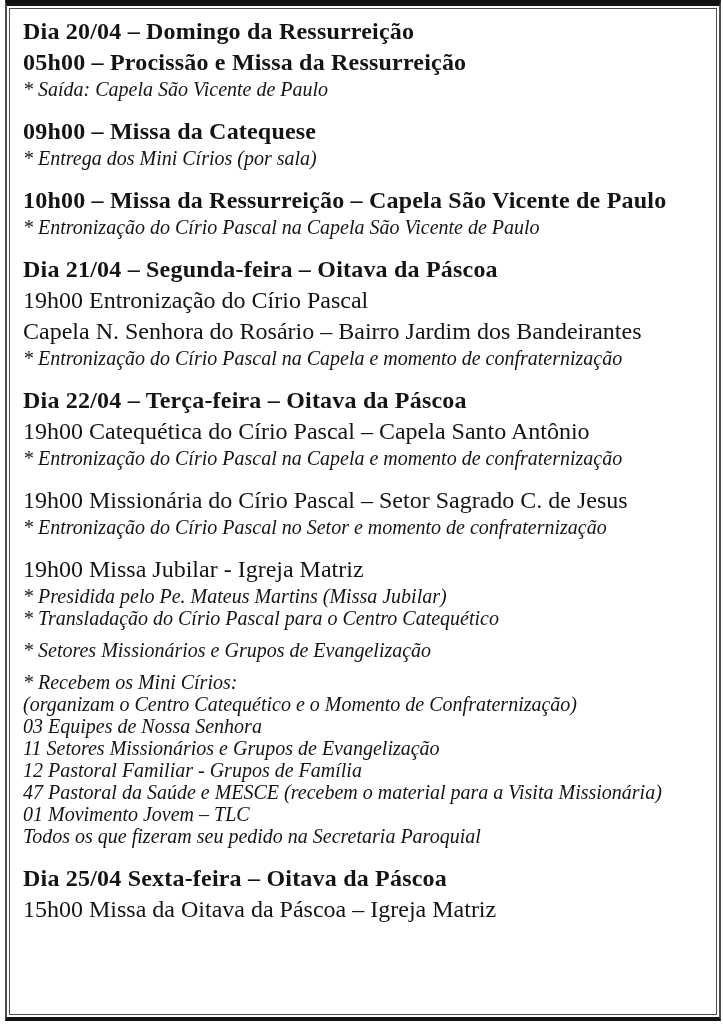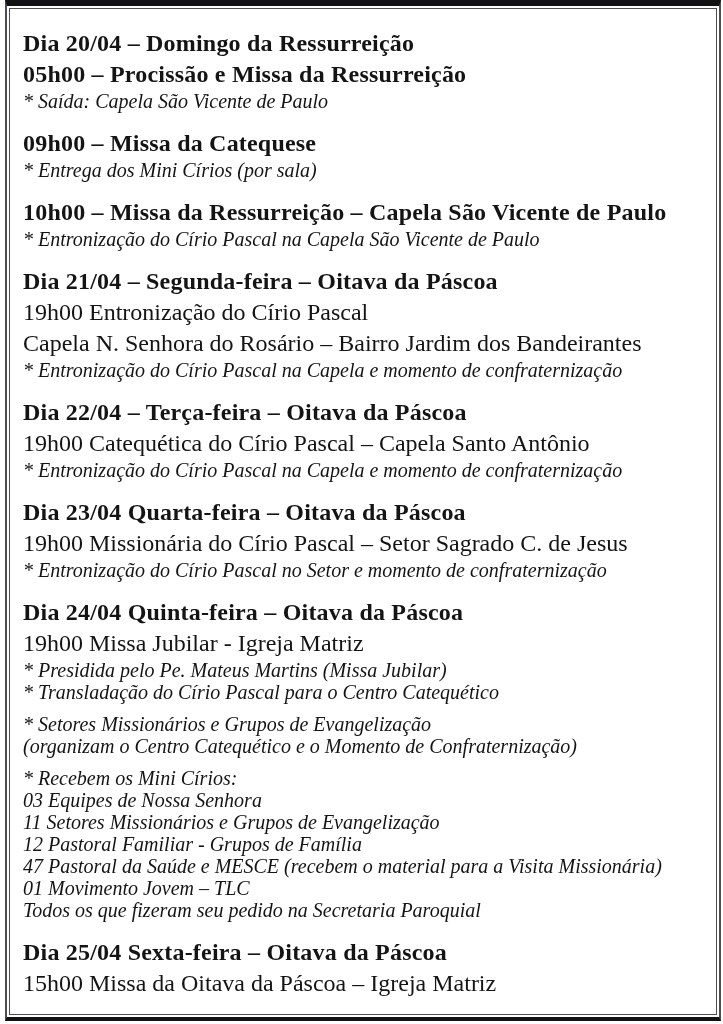--- a/index.html
+++ b/index.html
@@ -30,21 +30,21 @@
   .frame-inner {
     box-sizing: border-box;
     width: 100%;
     height: 100%;
     border: 1px solid var(--border-soft, #4d4d55);
     padding: 7px 10px 0 13px;
     overflow: hidden;
     font-family: "Liberation Serif", "DejaVu Serif", serif;
     color: var(--text-color, #141414);
   }
-  .section { margin: 12px 0 16px 0; }
+  .section { margin: 0 0 16px 0; }
   .section:last-child { margin-bottom: 0; }
   .line {
     margin: 0;
     white-space: nowrap;
   }
   .line.bold {
     font-weight: bold;
     font-size: 24px;
     line-height: 31px;
     letter-spacing: 0.2px;
@@ -86,32 +86,30 @@
           <p class="line regular">19h00 Entronização do Círio Pascal</p>
           <p class="line regular">Capela N. Senhora do Rosário – Bairro Jardim dos Bandeirantes</p>
           <p class="line italic">* Entronização do Círio Pascal na Capela e momento de confraternização</p>
         </section>
         <section class="section">
           <p class="line bold">Dia 22/04 – Terça-feira – Oitava da Páscoa</p>
           <p class="line regular">19h00 Catequética do Círio Pascal – Capela Santo Antônio</p>
           <p class="line italic">* Entronização do Círio Pascal na Capela e momento de confraternização</p>
         </section>
         <section class="section">
-          <p class="line bold">Dia 23/04 Quarta-feira – Oitava da Páscoa</p>
           <p class="line regular">19h00 Missionária do Círio Pascal – Setor Sagrado C. de Jesus</p>
           <p class="line italic">* Entronização do Círio Pascal no Setor e momento de confraternização</p>
         </section>
         <section class="section">
-          <p class="line bold">Dia 24/04 Quinta-feira – Oitava da Páscoa</p>
           <p class="line regular">19h00 Missa Jubilar - Igreja Matriz</p>
           <p class="line italic">* Presidida pelo Pe. Mateus Martins (Missa Jubilar)</p>
           <p class="line italic">* Transladação do Círio Pascal para o Centro Catequético</p>
           <p class="line italic gap-before">* Setores Missionários e Grupos de Evangelização</p>
+          <p class="line italic gap-before">* Recebem os Mini Círios:</p>
           <p class="line italic">(organizam o Centro Catequético e o Momento de Confraternização)</p>
-          <p class="line italic gap-before">* Recebem os Mini Círios:</p>
           <p class="line italic">03 Equipes de Nossa Senhora</p>
           <p class="line italic">11 Setores Missionários e Grupos de Evangelização</p>
           <p class="line italic">12 Pastoral Familiar - Grupos de Família</p>
           <p class="line italic">47 Pastoral da Saúde e MESCE (recebem o material para a Visita Missionária)</p>
           <p class="line italic">01 Movimento Jovem – TLC</p>
           <p class="line italic">Todos os que fizeram seu pedido na Secretaria Paroquial</p>
         </section>
         <section class="section">
           <p class="line bold">Dia 25/04 Sexta-feira – Oitava da Páscoa</p>
           <p class="line regular">15h00 Missa da Oitava da Páscoa – Igreja Matriz</p>

